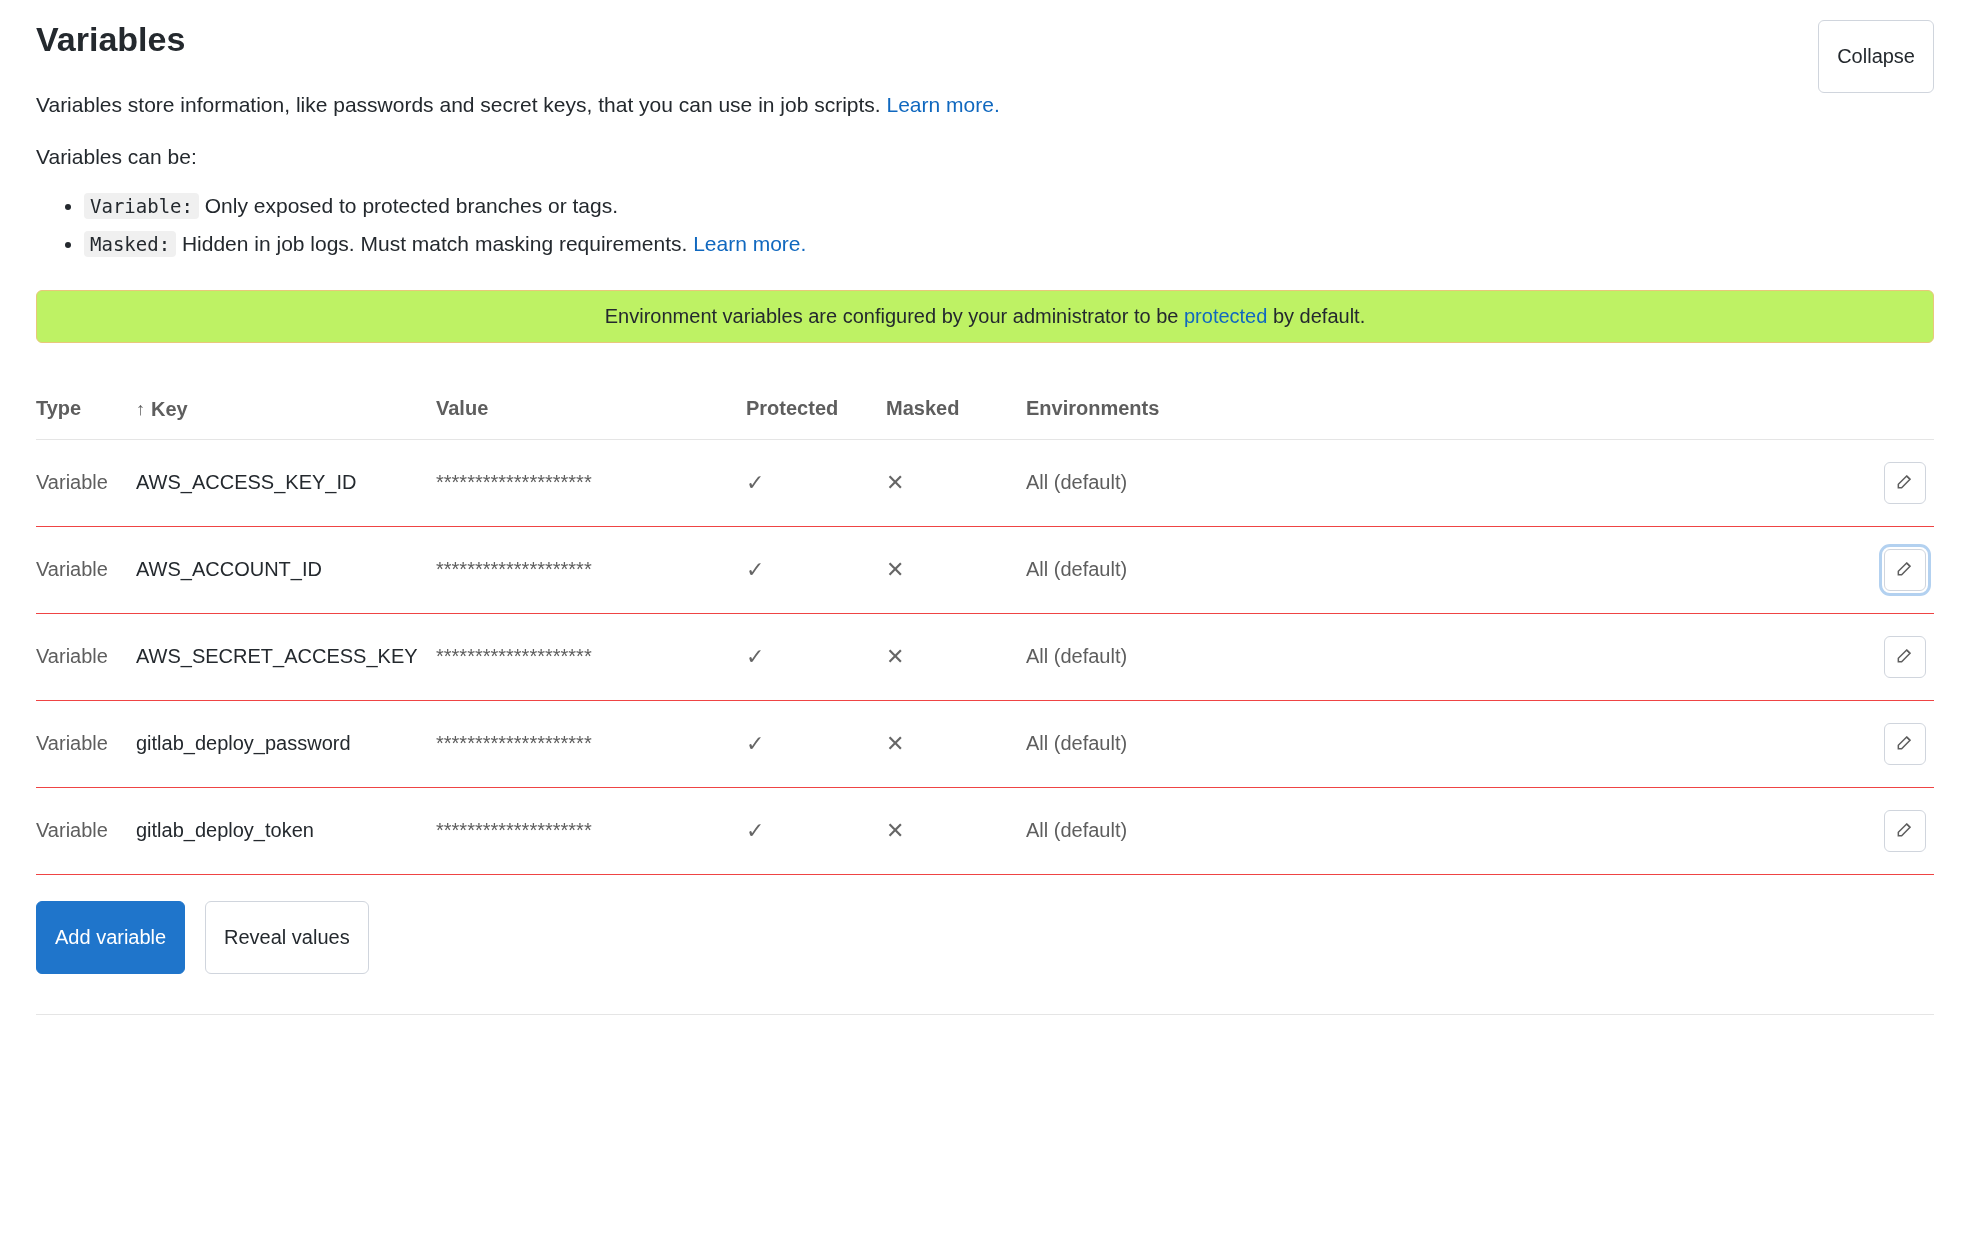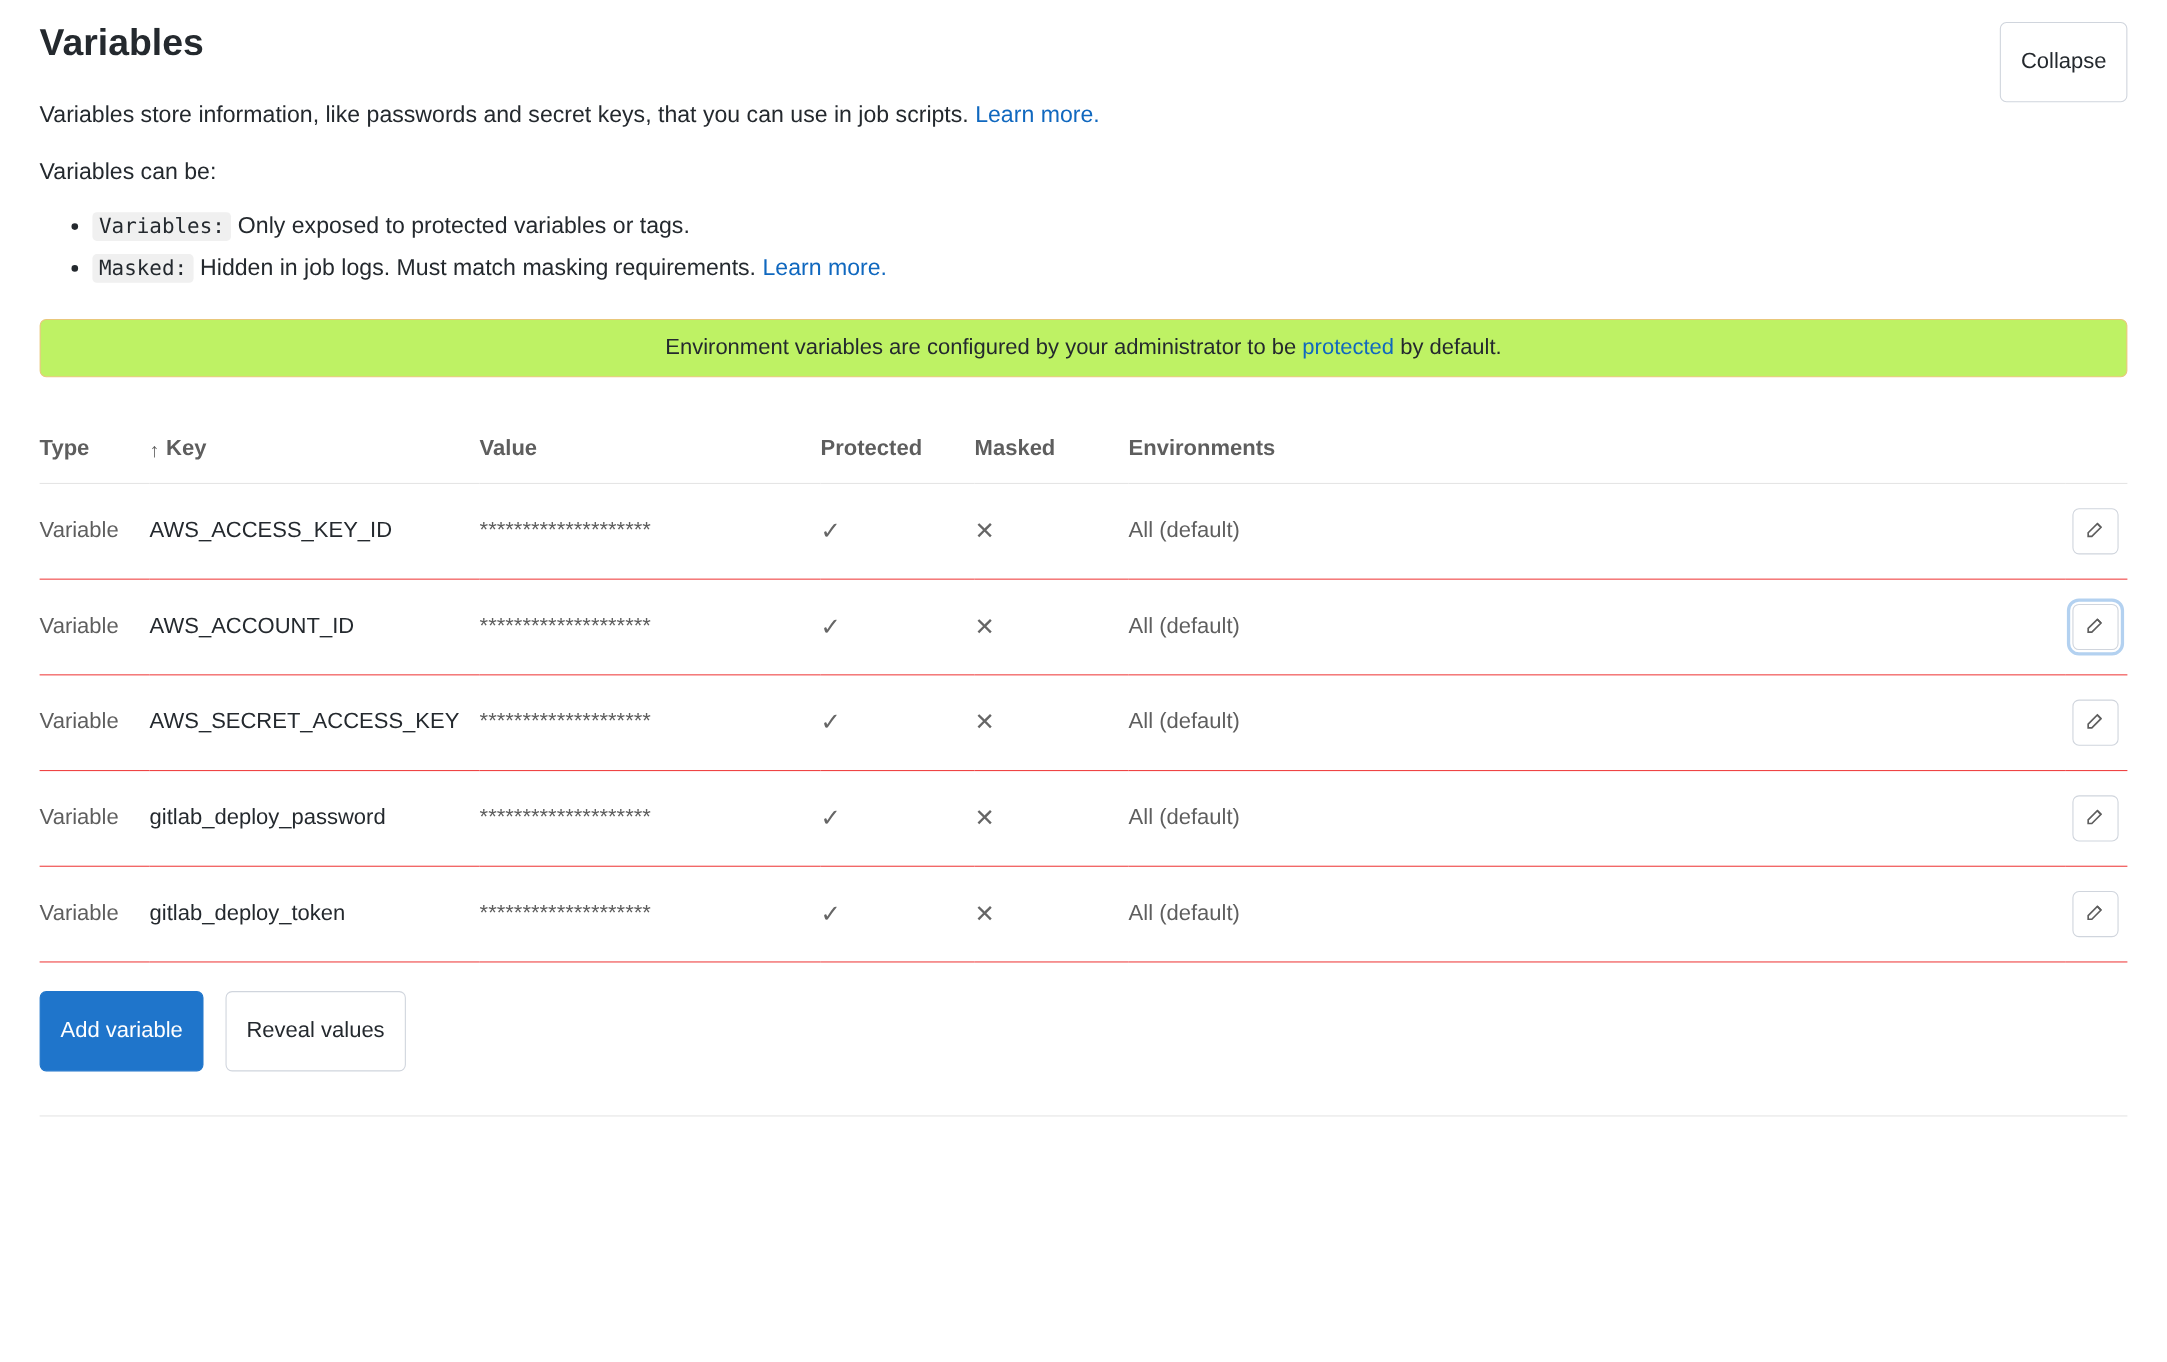--- a/index.html
+++ b/index.html
@@ -127,21 +127,21 @@
 </div>
 
 <p class="lead">
   <span>Variables store information, like passwords and secret keys, that you can use in job scripts. </span><a href="#">Learn more.</a>
 </p>
 
 <p class="sub">Variables can be:</p>
 
 <ul class="desc">
   <li>
-    <code class="tag">Variables:</code><span> Only exposed to protected variables or tags.</span>
+    <code class="tag">Variable:</code><span> Only exposed to protected branches or tags.</span>
   </li>
   <li>
     <code class="tag">Masked:</code><span> Hidden in job logs. Must match masking requirements. </span><a href="#">Learn more.</a>
   </li>
 </ul>
 
 <div class="alert">
   <span>Environment variables are configured by your administrator to be </span><a href="#">protected</a><span> by default.</span>
 </div>
 

